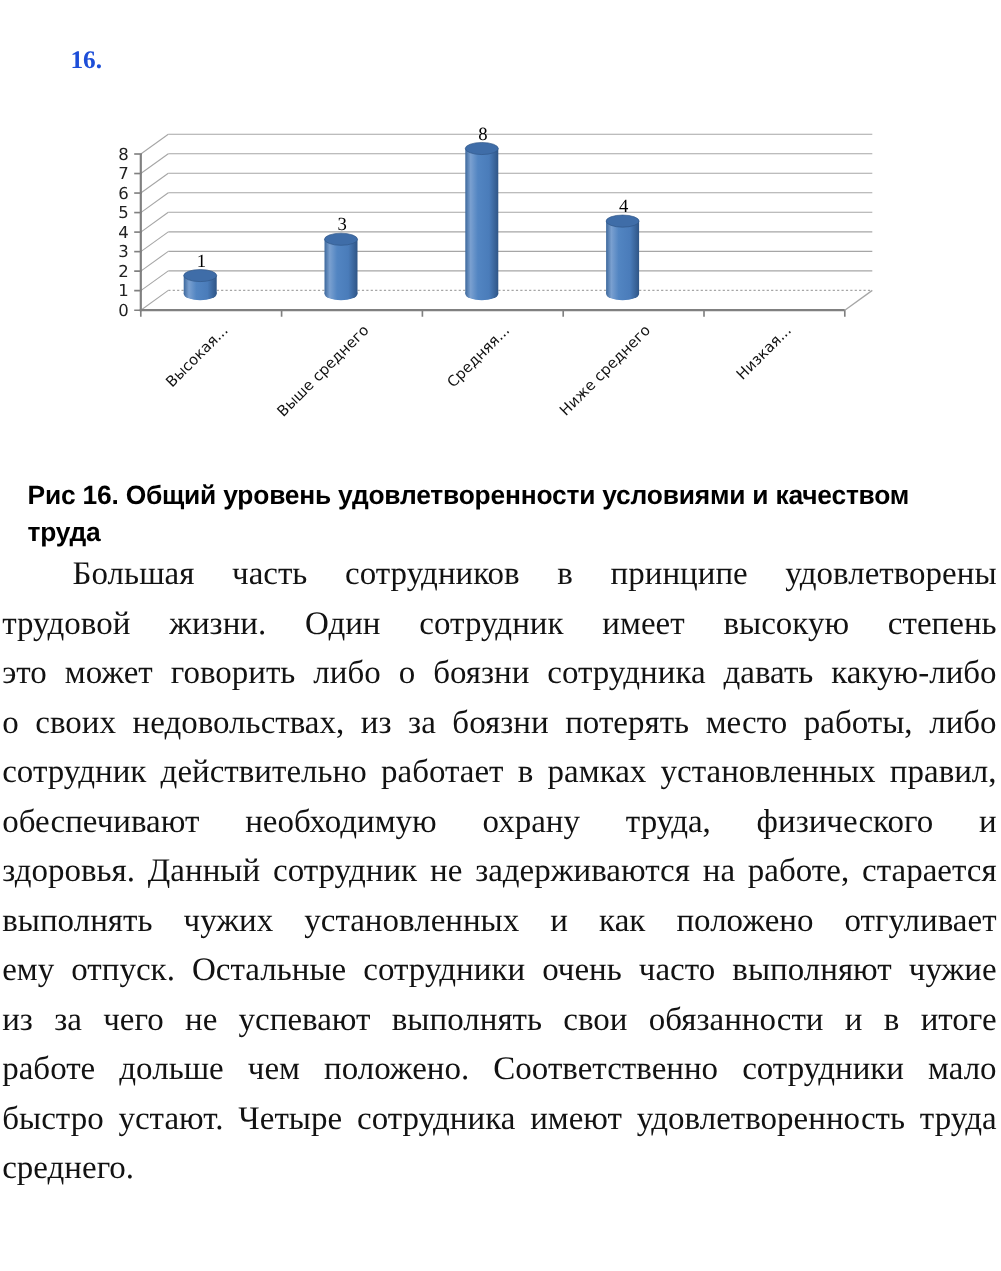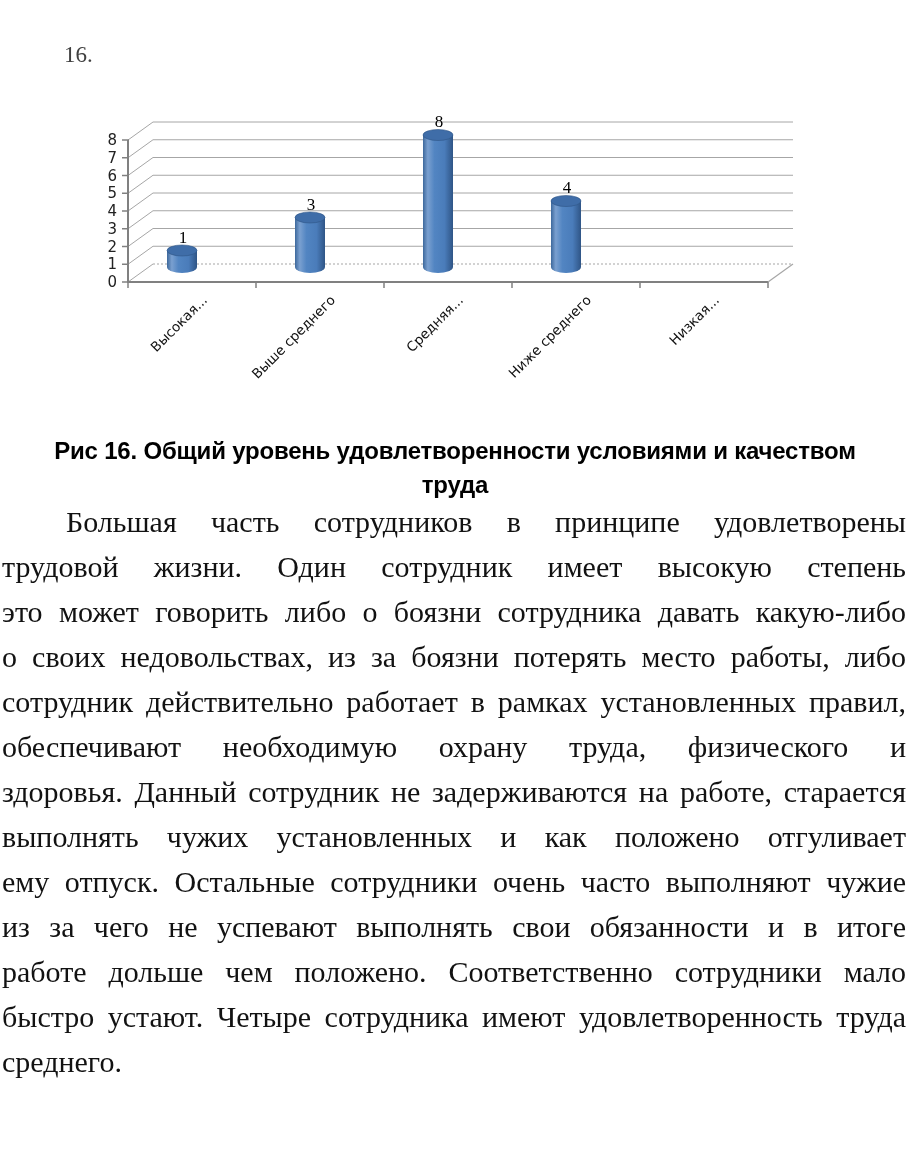--- a/index.html
+++ b/index.html
@@ -1,23 +1,23 @@
 <!DOCTYPE html>
 <html><head>
 <meta charset="utf-8">
 <style>
   html,body{margin:0;padding:0;background:#ffffff;}
   .page{position:relative;width:910px;height:1155px;background:#fff;overflow:hidden;
         font-family:"Liberation Serif",serif;color:#141414;}
-  .list-number{position:absolute;left:64px;top:42px;font-size:23px;color:#404040;}
+  .list-number{position:absolute;left:64px;top:42px;font-size:23px;color:#1d4ed8;font-weight:bold;}
   .chart{position:absolute;left:0;top:0;width:910px;height:425px;}
   .ylab{font:15px "DejaVu Sans",sans-serif;fill:#222;}
   .dlab{font:17px "Liberation Serif",serif;fill:#000;}
   .clab{font:13.5px "DejaVu Sans",sans-serif;fill:#111;}
-  .caption{position:absolute;top:434px;left:25px;width:860px;text-align:center;
+  .caption{position:absolute;top:434px;left:25px;width:860px;
            font-family:"Liberation Sans",sans-serif;font-weight:bold;font-size:24px;
            line-height:34px;color:#000;letter-spacing:-0.2px;}
   .body-text{position:absolute;top:499px;left:2px;right:4px;}
   .line{font-size:30px;line-height:45px;height:45px;text-align:justify;
         text-align-last:justify;overflow:hidden;color:#121212;}
   .line.indent{text-indent:64px;}
   .line.last{text-align-last:left;}
 </style>
 </head>
 <body>

